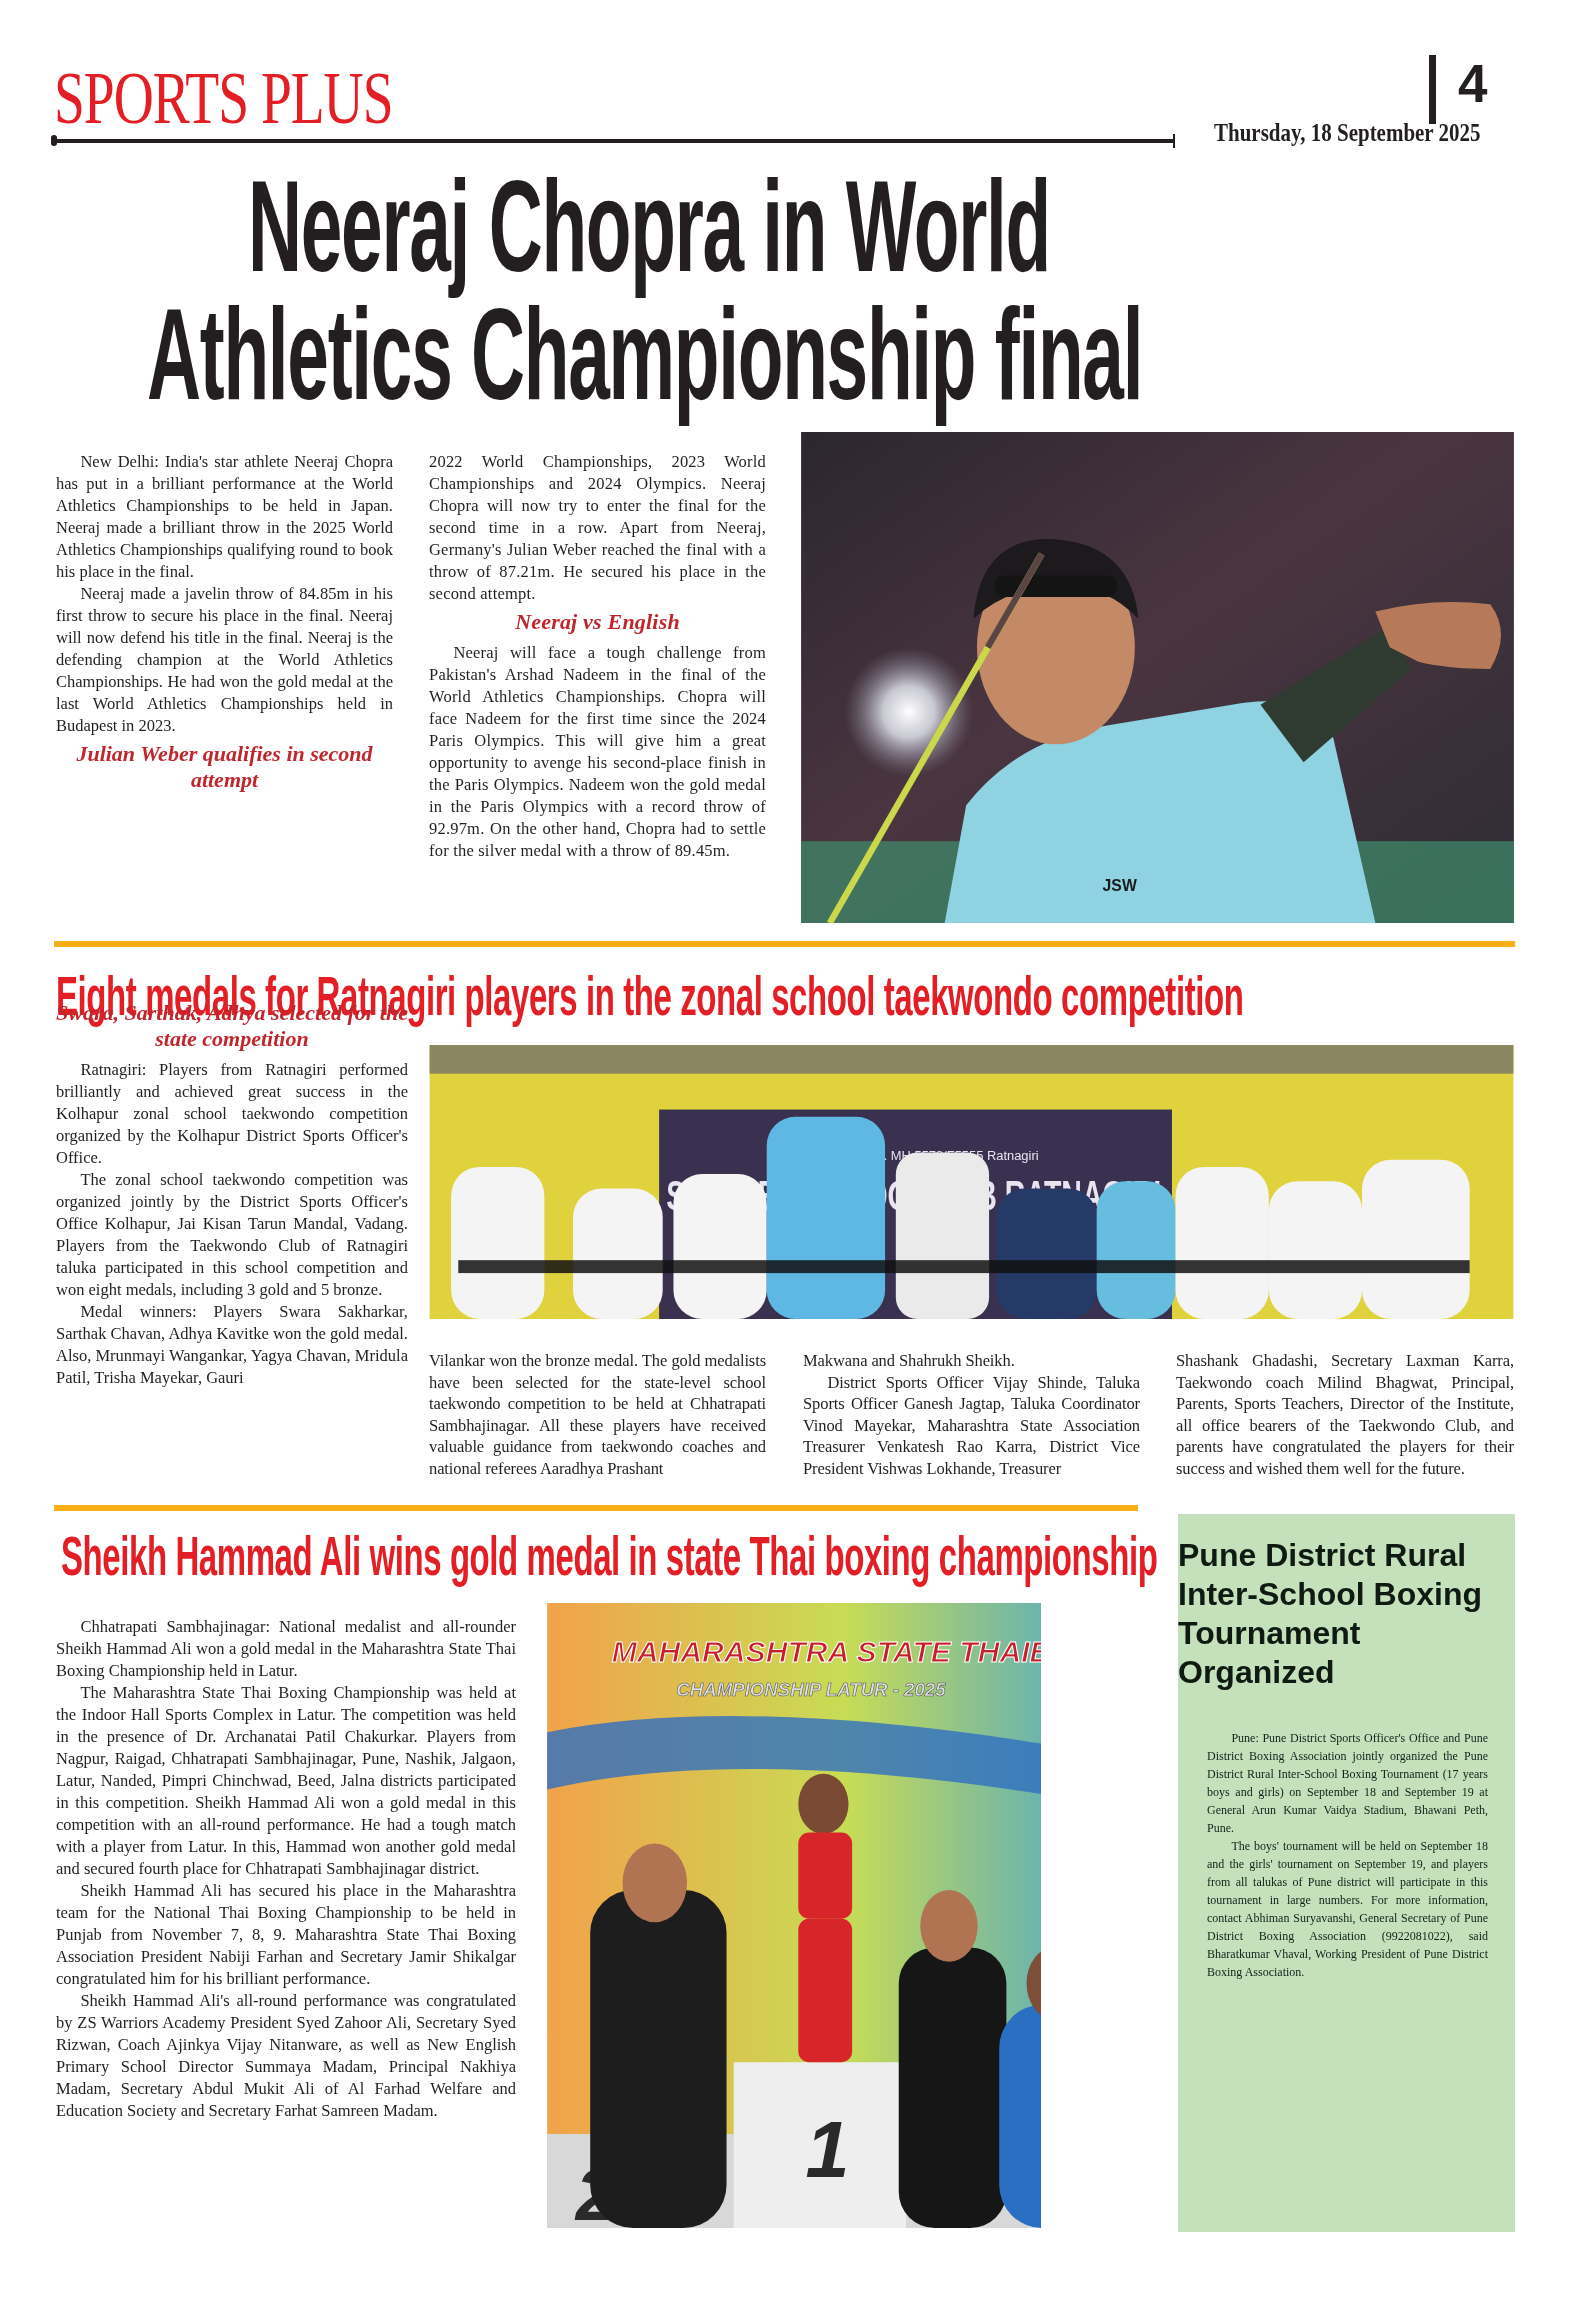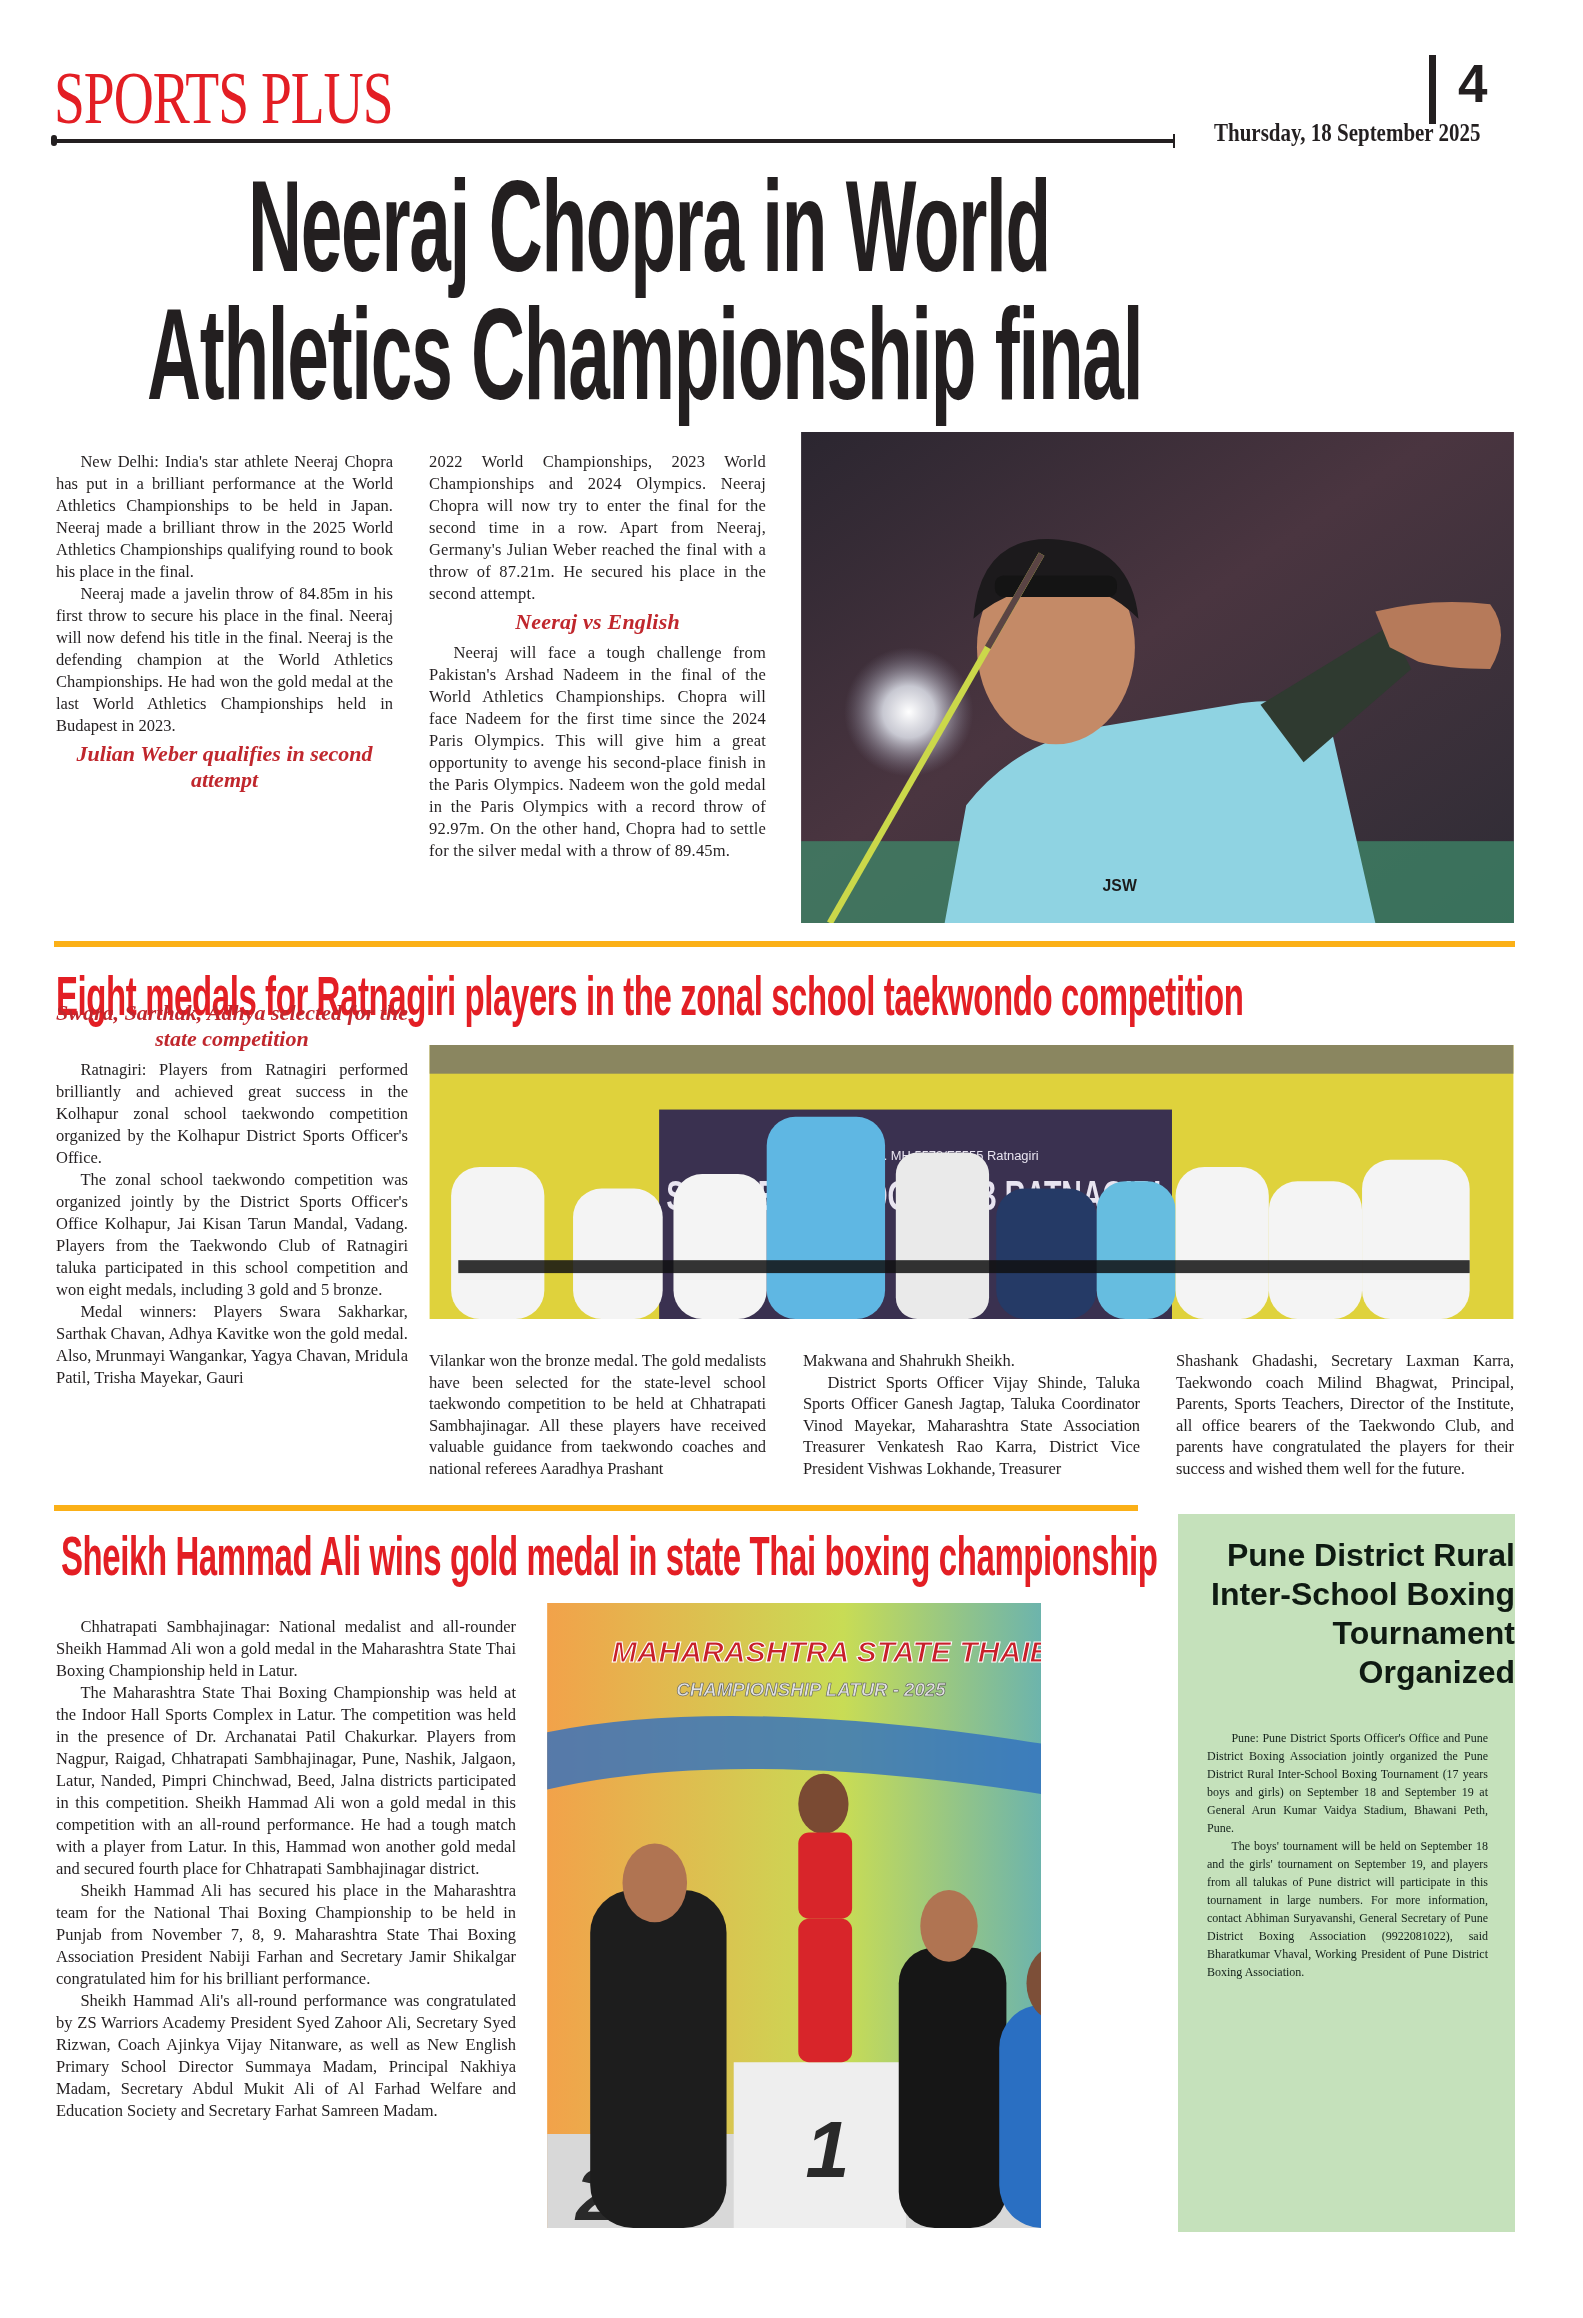--- a/index.html
+++ b/index.html
@@ -44,21 +44,21 @@
   #tkd-photo { left: 429px; top: 1045px; width: 1085px; height: 274px; overflow: hidden; }
   .narrow { font-size: 16.5px; line-height: 21.5px; letter-spacing: -0.1px; margin-top: 13px; }
   #tkd-col-2 { left: 429px; top: 1337px; width: 337px; }
   #tkd-col-3 { left: 803px; top: 1337px; width: 337px; }
   #tkd-col-4 { left: 1176px; top: 1337px; width: 338px; }
 
   #thai-col { left: 56px; top: 1616px; width: 460px; font-size: 16.5px; line-height: 22px; }
   #thai-photo { left: 547px; top: 1603px; width: 494px; height: 625px; overflow: hidden; font-style: italic; }
 
   #pune-box { left: 1178px; top: 1514px; width: 337px; height: 718px; background: #c5e1bb; }
-  #pune-title { position: absolute; left: 0; top: 21.5px; width: 100%; text-align: right; font-family: "Liberation Sans", sans-serif; font-weight: bold; font-size: 32px; line-height: 39px; color: #0f1a12; }
+  #pune-title { position: absolute; left: 0; top: 21.5px; width: 100%; text-align: left; font-family: "Liberation Sans", sans-serif; font-weight: bold; font-size: 32px; line-height: 39px; color: #0f1a12; }
   #pune-body { position: absolute; left: 29px; top: 215px; width: 281px; font-size: 12px; line-height: 18px; color: #13201a; }
 </style>
 </head>
 <body>
 
 <div class="abs" id="masthead-title">SPORTS PLUS</div>
 <div class="abs" id="masthead-rule"></div>
 <div class="abs" id="page-bar"></div>
 <div class="abs sans" id="page-number">4</div>
 <div class="abs serif" id="date-line">Thursday, 18 September 2025</div>

